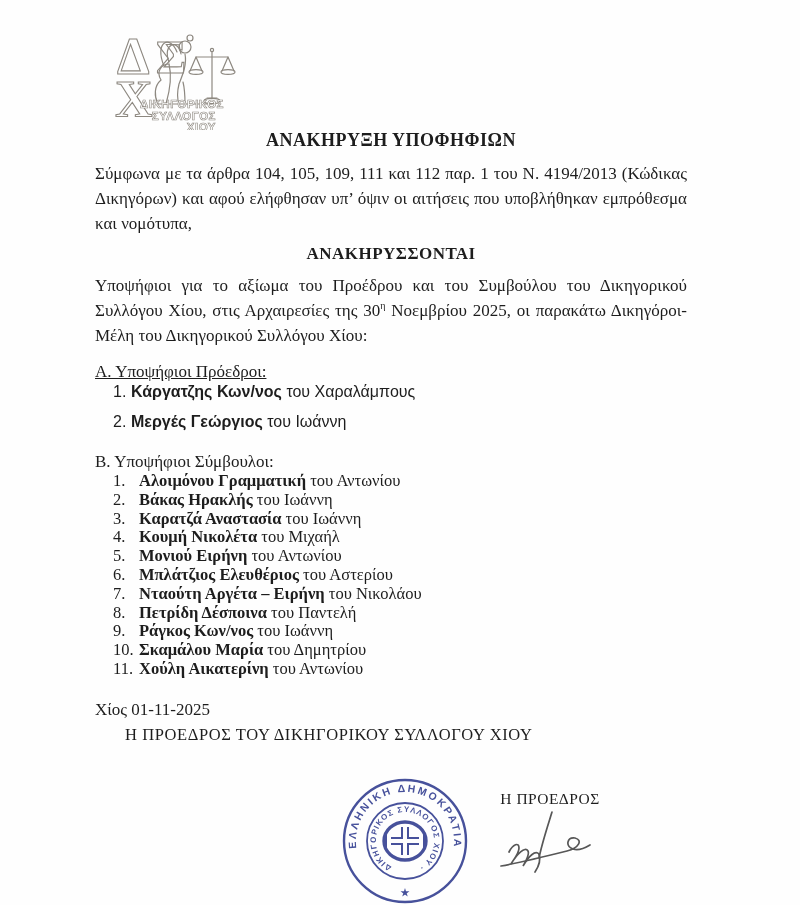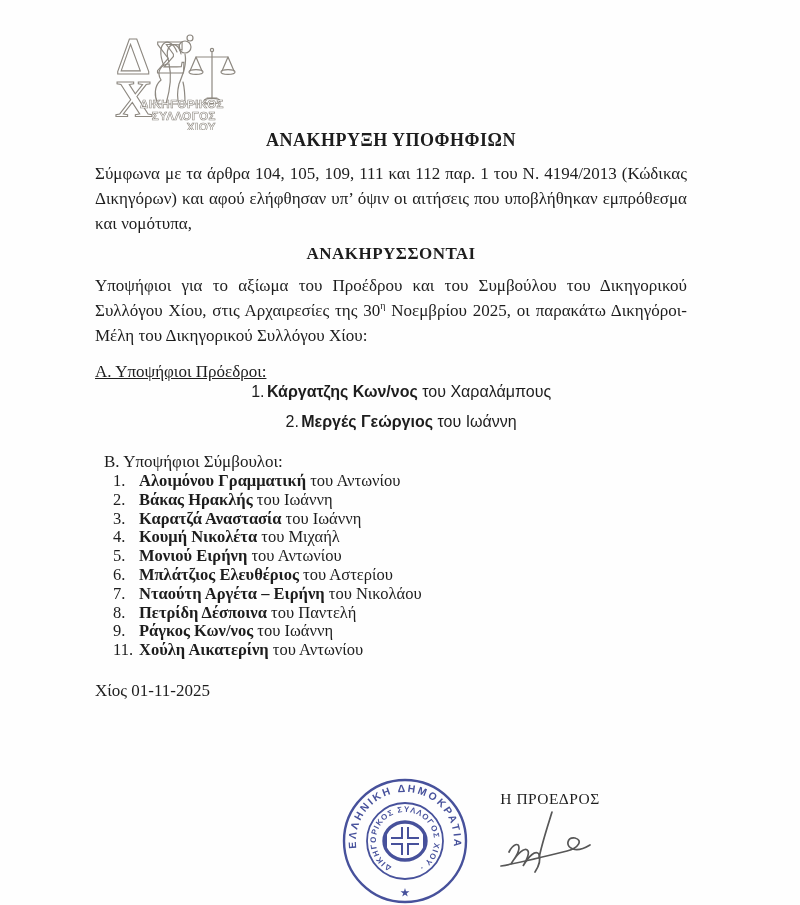--- a/index.html
+++ b/index.html
@@ -23,27 +23,27 @@
   }
   .para{margin:0 0 8px 0;font-size:17px;line-height:25px;text-align:justify;}
   .proclaim{margin:5px 0 9px 0;text-align:center;font-size:17px;font-weight:bold;letter-spacing:.5px;}
   .para sup{font-size:10px;line-height:0;}
   .sec-heading{margin:14px 0 0 0;font-size:17px;font-weight:normal;}
   .sec-heading.underlined{text-decoration:underline;}
   ol.cand{list-style:none;margin:0;padding:0;}
   ol.cand li{padding-left:18px;}
   ol.cand .num{display:inline-block;}
   ol.cand .nm{font-weight:bold;}
-  .list-a{margin-top:9px;font-family:"Liberation Sans", sans-serif;font-size:16px;text-align:center;}
+  .list-a{margin-top:9px;font-family:"Liberation Sans", sans-serif;font-size:16px;}
   .list-a li{line-height:19px;margin-bottom:11px;}
   .list-a .num{width:18px;}
   .list-b{margin-top:26px;font-size:16.5px;}
   .list-b li{line-height:18.8px;}
   .list-b .num{width:26px;}
-  .sec-heading.b{margin-top:21px;margin-left:9px;}
+  .sec-heading.b{margin-top:21px;}
   .date-line{margin-top:21px;text-align:left;font-size:17px;}
   .issuer-line{margin-top:5px;padding-left:30px;font-size:16.5px;letter-spacing:.6px;}
   
   .stamp{position:absolute;left:341px;top:777px;width:128px;height:128px;opacity:.88;}
   .stamp .ring{fill:none;stroke:var(--stamp-ink,#2e3a8e);}
   .stamp text{fill:var(--stamp-ink,#2e3a8e);font-weight:bold;font-family:"Liberation Sans", sans-serif;}
   .stamp .outer-arc-text{font-size:10.5px;letter-spacing:2.2px;}
   .stamp .inner-arc-text{font-size:8px;letter-spacing:1.1px;}
   .stamp .emblem{stroke:var(--stamp-ink,#2e3a8e);}
   
@@ -127,25 +127,27 @@
         <li><span class="num">5.</span><span class="nm">Μονιού Ειρήνη</span> <span>του Αντωνίου</span></li>
 
         <li><span class="num">6.</span><span class="nm">Μπλάτζιος Ελευθέριος</span> <span>του Αστερίου</span></li>
 
         <li><span class="num">7.</span><span class="nm">Νταούτη Αργέτα – Ειρήνη</span> <span>του Νικολάου</span></li>
 
         <li><span class="num">8.</span><span class="nm">Πετρίδη Δέσποινα</span> <span>του Παντελή</span></li>
 
         <li><span class="num">9.</span><span class="nm">Ράγκος Κων/νος</span> <span>του Ιωάννη</span></li>
 
+        <li><span class="num">10.</span><span class="nm">Σκαμάλου Μαρία</span> <span>του Δημητρίου</span></li>
 
         <li><span class="num">11.</span><span class="nm">Χούλη Αικατερίνη</span> <span>του Αντωνίου</span></li>
       </ol>
 
     <div class="date-line">Χίος 01-11-2025</div>
+    <div class="issuer-line">Η ΠΡΟΕΔΡΟΣ ΤΟΥ ΔΙΚΗΓΟΡΙΚΟΥ ΣΥΛΛΟΓΟΥ ΧΙΟΥ</div>
   </div>
 
   <div class="stamp">
     <svg width="128" height="128" viewBox="0 0 128 128">
       <defs>
         <path id="outerArc" d="M 19.6,84.7 A 49,49 0 1 1 108.4,84.7" fill="none"></path>
         <path id="innerArc" d="M 51.7,90.3 A 29,29 0 1 1 76.3,37.7 A 29,29 0 1 1 51.7,90.3" fill="none"></path>
       </defs>
       <circle class="ring" cx="64" cy="64" r="61" stroke-width="2.4"></circle>
       <circle class="ring" cx="64" cy="64" r="38" stroke-width="1.8"></circle>

